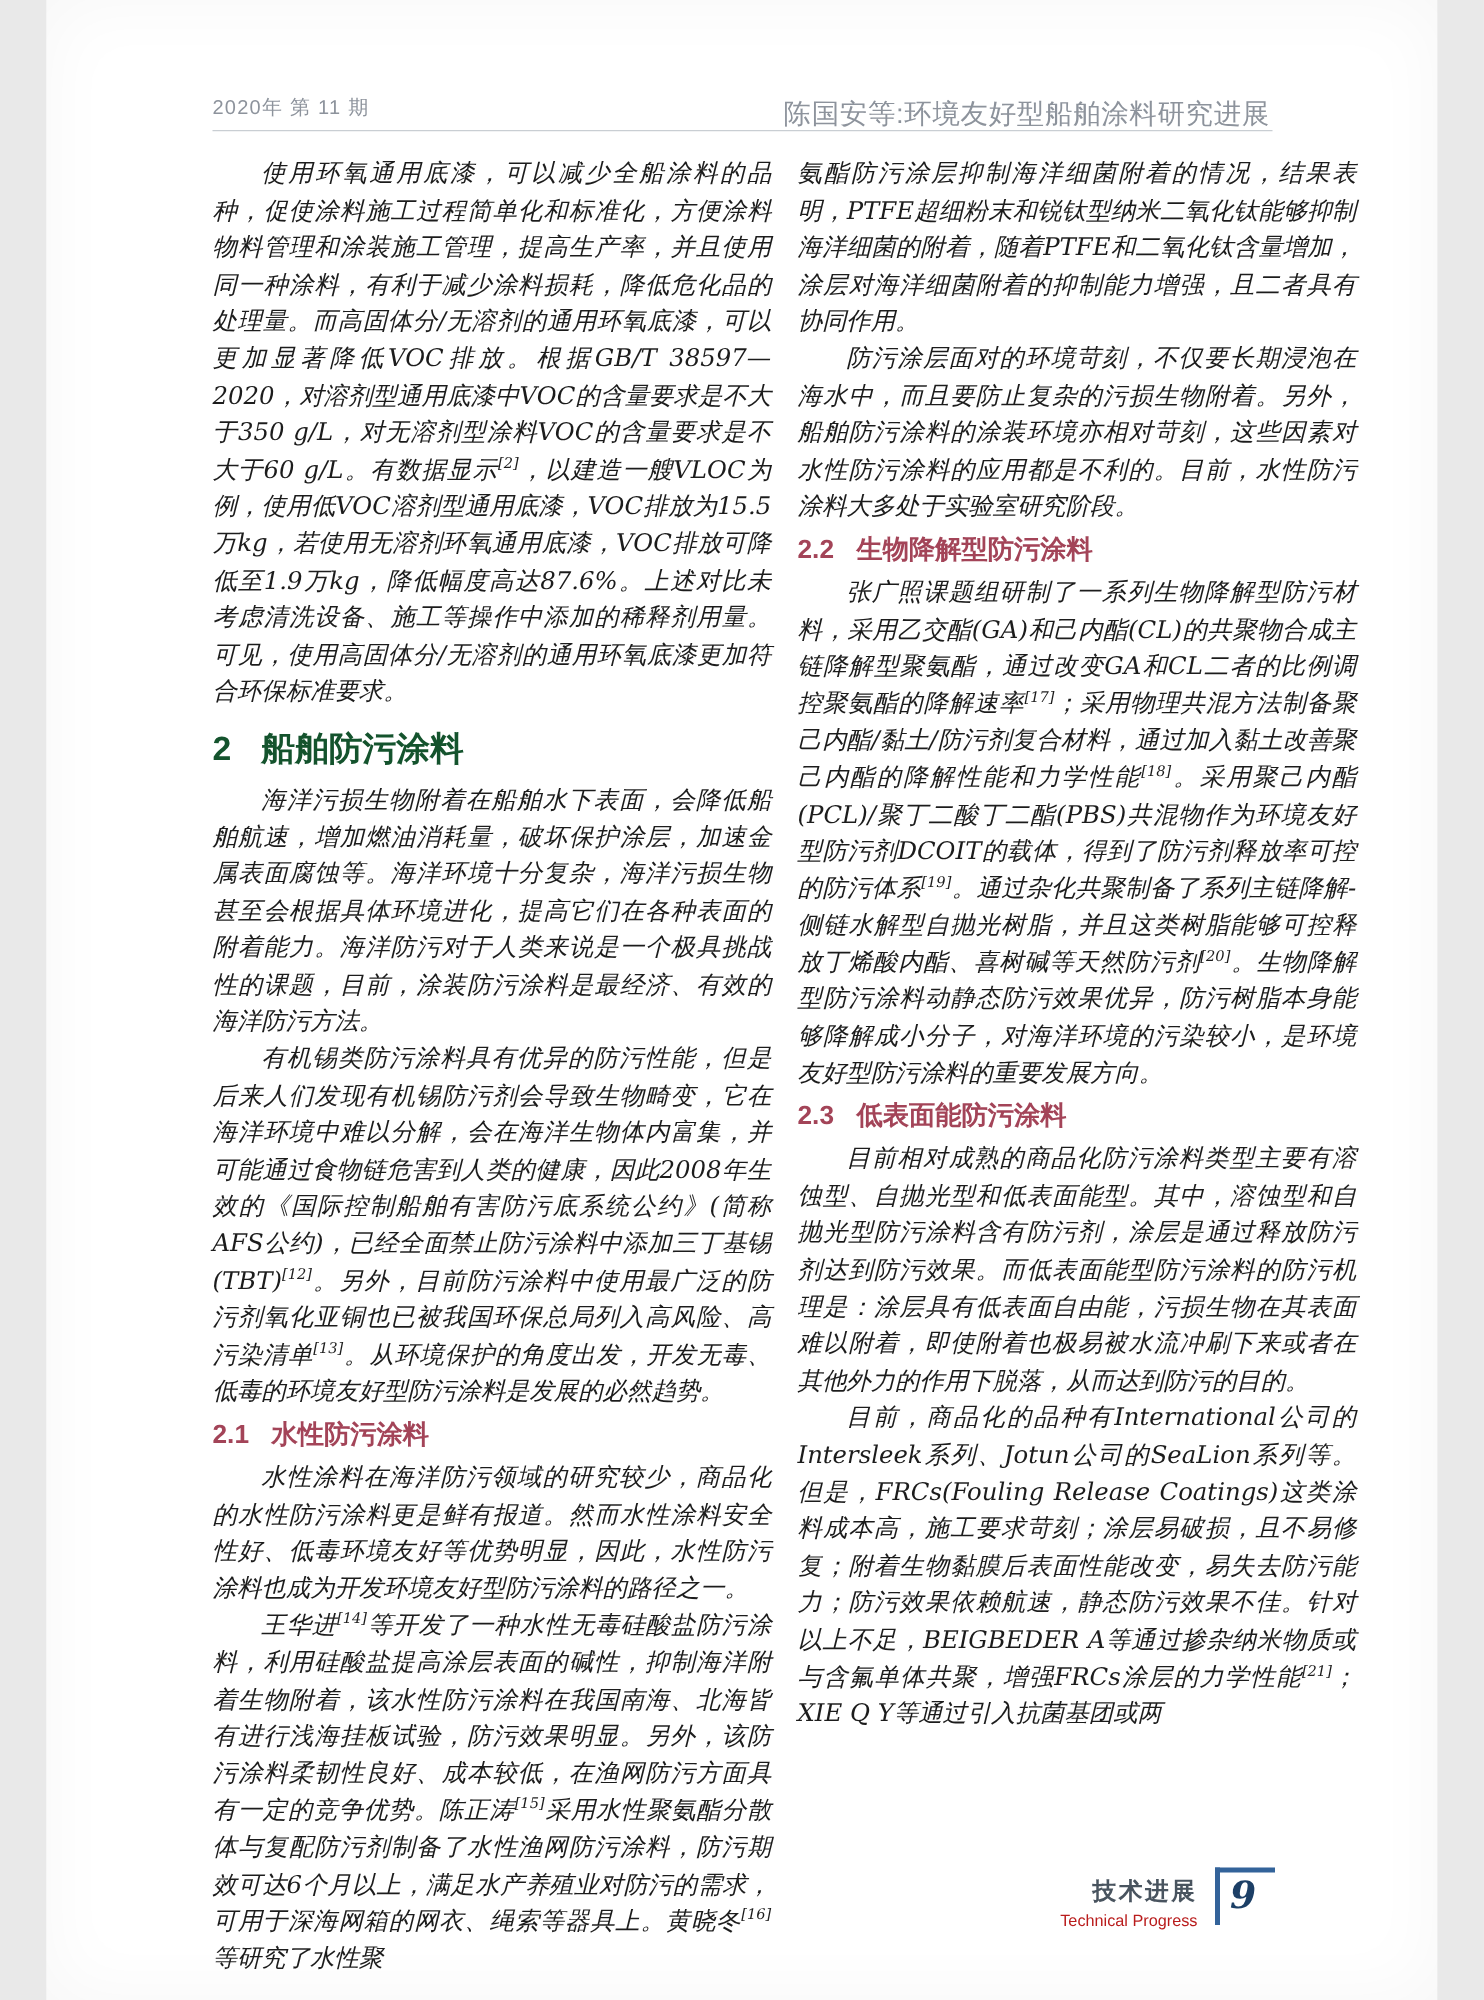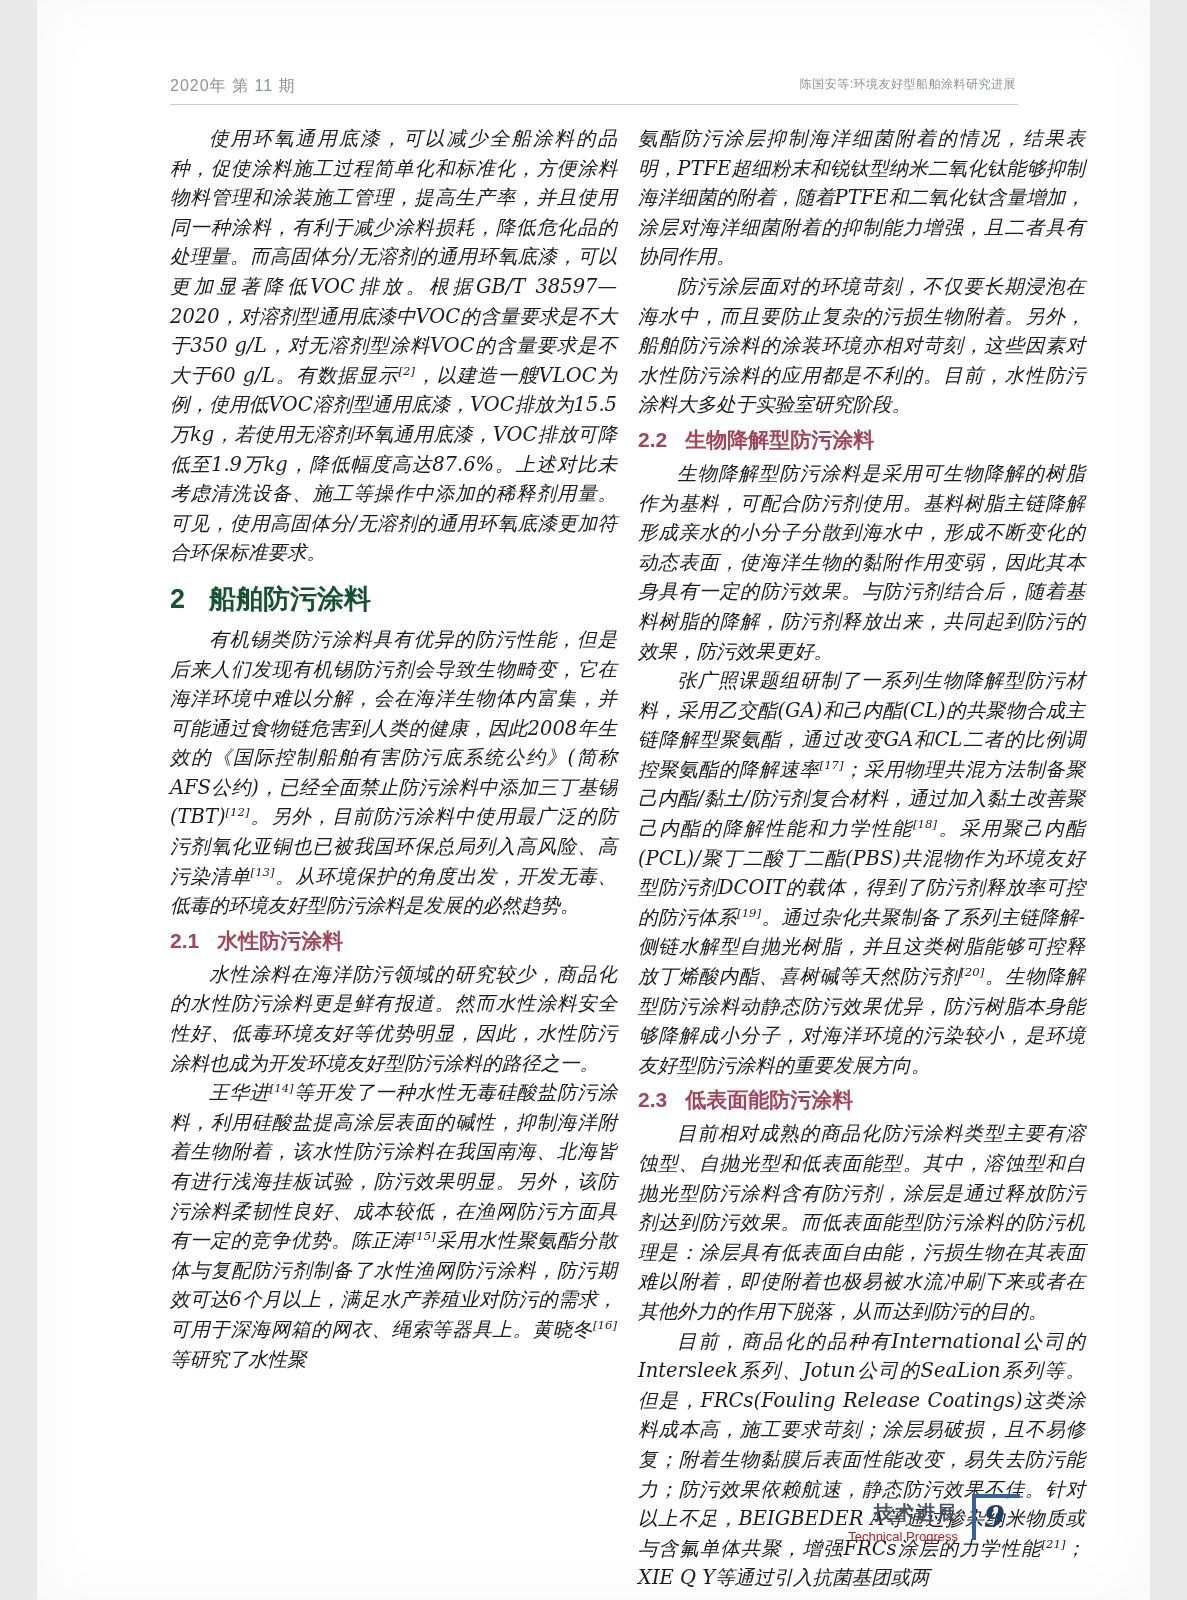--- a/index.html
+++ b/index.html
@@ -16,21 +16,21 @@
   }
   
   .hdr-left {
     position: absolute; left: 133px; top: 76px;
     font-family: "Liberation Sans", sans-serif;
     font-size: 16px; color: #8d939c; letter-spacing: 1px;
   }
   .hdr-right {
     position: absolute; right: 134px; top: 76px;
     font-family: "Liberation Sans", sans-serif;
-    font-size: 12px; color: #8d939c; letter-spacing: 0.5px;
+    font-size: 22px; color: #8d939c; letter-spacing: 0.5px;
   }
   .hdr-rule {
     position: absolute; left: 133px; right: 132px; top: 104px;
     height: 1px; background: #c9ced3;
   }
   
   .col { position: absolute; top: 124px; width: 447px; }
   .col-left  { left: 133px; }
   .col-right { left: 601px; }
   .col p {
@@ -94,35 +94,35 @@
 
   <div class="hdr-left">2020年  第 11 期</div>
   <div class="hdr-right">陈国安等:环境友好型船舶涂料研究进展</div>
   <div class="hdr-rule"></div>
 
   <div class="col col-left">
     <p>使用环氧通用底漆，可以减少全船涂料的品种，促使涂料施工过程简单化和标准化，方便涂料物料管理和涂装施工管理，提高生产率，并且使用同一种涂料，有利于减少涂料损耗，降低危化品的处理量。而高固体分/无溶剂的通用环氧底漆，可以更加显著降低VOC排放。根据GB/T 38597—2020，对溶剂型通用底漆中VOC的含量要求是不大于350 g/L，对无溶剂型涂料VOC的含量要求是不大于60 g/L。有数据显示<sup>[2]</sup>，以建造一艘VLOC为例，使用低VOC溶剂型通用底漆，VOC排放为15.5万kg，若使用无溶剂环氧通用底漆，VOC排放可降低至1.9万kg，降低幅度高达87.6%。上述对比未考虑清洗设备、施工等操作中添加的稀释剂用量。可见，使用高固体分/无溶剂的通用环氧底漆更加符合环保标准要求。</p>
     <div class="h-sec">
       <span class="num">2</span><span>船舶防污涂料</span>
     </div>
+    <p>海洋污损生物附着在船舶水下表面，会降低船舶航速，增加燃油消耗量，破坏保护涂层，加速金属表面腐蚀等。海洋环境十分复杂，海洋污损生物甚至会根据具体环境进化，提高它们在各种表面的附着能力。海洋防污对于人类来说是一个极具挑战性的课题，目前，涂装防污涂料是最经济、有效的海洋防污方法。</p>
     <p>有机锡类防污涂料具有优异的防污性能，但是后来人们发现有机锡防污剂会导致生物畸变，它在海洋环境中难以分解，会在海洋生物体内富集，并可能通过食物链危害到人类的健康，因此2008年生效的《国际控制船舶有害防污底系统公约》(简称AFS公约)，已经全面禁止防污涂料中添加三丁基锡(TBT)<sup>[12]</sup>。另外，目前防污涂料中使用最广泛的防污剂氧化亚铜也已被我国环保总局列入高风险、高污染清单<sup>[13]</sup>。从环境保护的角度出发，开发无毒、低毒的环境友好型防污涂料是发展的必然趋势。</p>
     <div class="h-sub">
       <span class="num">2.1</span><span>水性防污涂料</span>
     </div>
     <p>水性涂料在海洋防污领域的研究较少，商品化的水性防污涂料更是鲜有报道。然而水性涂料安全性好、低毒环境友好等优势明显，因此，水性防污涂料也成为开发环境友好型防污涂料的路径之一。</p>
     <p>王华进<sup>[14]</sup>等开发了一种水性无毒硅酸盐防污涂料，利用硅酸盐提高涂层表面的碱性，抑制海洋附着生物附着，该水性防污涂料在我国南海、北海皆有进行浅海挂板试验，防污效果明显。另外，该防污涂料柔韧性良好、成本较低，在渔网防污方面具有一定的竞争优势。陈正涛<sup>[15]</sup>采用水性聚氨酯分散体与复配防污剂制备了水性渔网防污涂料，防污期效可达6个月以上，满足水产养殖业对防污的需求，可用于深海网箱的网衣、绳索等器具上。黄晓冬<sup>[16]</sup>等研究了水性聚</p>
   </div>
 
   <div class="col col-right">
     <p class="cont">氨酯防污涂层抑制海洋细菌附着的情况，结果表明，PTFE超细粉末和锐钛型纳米二氧化钛能够抑制海洋细菌的附着，随着PTFE和二氧化钛含量增加，涂层对海洋细菌附着的抑制能力增强，且二者具有协同作用。</p>
     <p>防污涂层面对的环境苛刻，不仅要长期浸泡在海水中，而且要防止复杂的污损生物附着。另外，船舶防污涂料的涂装环境亦相对苛刻，这些因素对水性防污涂料的应用都是不利的。目前，水性防污涂料大多处于实验室研究阶段。</p>
     <div class="h-sub">
       <span class="num">2.2</span><span>生物降解型防污涂料</span>
     </div>
-    <p>生物降解型防污涂料是采用可生物降解的树脂作为基料，可配合防污剂使用。基料树脂主链降解形成亲水的小分子分散到海水中，形成不断变化的动态表面，使海洋生物的黏附作用变弱，因此其本身具有一定的防污效果。与防污剂结合后，随着基料树脂的降解，防污剂释放出来，共同起到防污的效果，防污效果更好。</p>
     <p>张广照课题组研制了一系列生物降解型防污材料，采用乙交酯(GA)和己内酯(CL)的共聚物合成主链降解型聚氨酯，通过改变GA和CL二者的比例调控聚氨酯的降解速率<sup>[17]</sup>；采用物理共混方法制备聚己内酯/黏土/防污剂复合材料，通过加入黏土改善聚己内酯的降解性能和力学性能<sup>[18]</sup>。采用聚己内酯(PCL)/聚丁二酸丁二酯(PBS)共混物作为环境友好型防污剂DCOIT的载体，得到了防污剂释放率可控的防污体系<sup>[19]</sup>。通过杂化共聚制备了系列主链降解-侧链水解型自抛光树脂，并且这类树脂能够可控释放丁烯酸内酯、喜树碱等天然防污剂<sup>[20]</sup>。生物降解型防污涂料动静态防污效果优异，防污树脂本身能够降解成小分子，对海洋环境的污染较小，是环境友好型防污涂料的重要发展方向。</p>
     <div class="h-sub">
       <span class="num">2.3</span><span>低表面能防污涂料</span>
     </div>
     <p>目前相对成熟的商品化防污涂料类型主要有溶蚀型、自抛光型和低表面能型。其中，溶蚀型和自抛光型防污涂料含有防污剂，涂层是通过释放防污剂达到防污效果。而低表面能型防污涂料的防污机理是：涂层具有低表面自由能，污损生物在其表面难以附着，即使附着也极易被水流冲刷下来或者在其他外力的作用下脱落，从而达到防污的目的。</p>
     <p>目前，商品化的品种有International公司的Intersleek系列、Jotun公司的SeaLion系列等。但是，FRCs(Fouling Release Coatings)这类涂料成本高，施工要求苛刻；涂层易破损，且不易修复；附着生物黏膜后表面性能改变，易失去防污能力；防污效果依赖航速，静态防污效果不佳。针对以上不足，BEIGBEDER A等通过掺杂纳米物质或与含氟单体共聚，增强FRCs涂层的力学性能<sup>[21]</sup>；XIE Q Y等通过引入抗菌基团或两</p>
   </div>
 
   <div class="footer">
     <div class="footer-labels">

